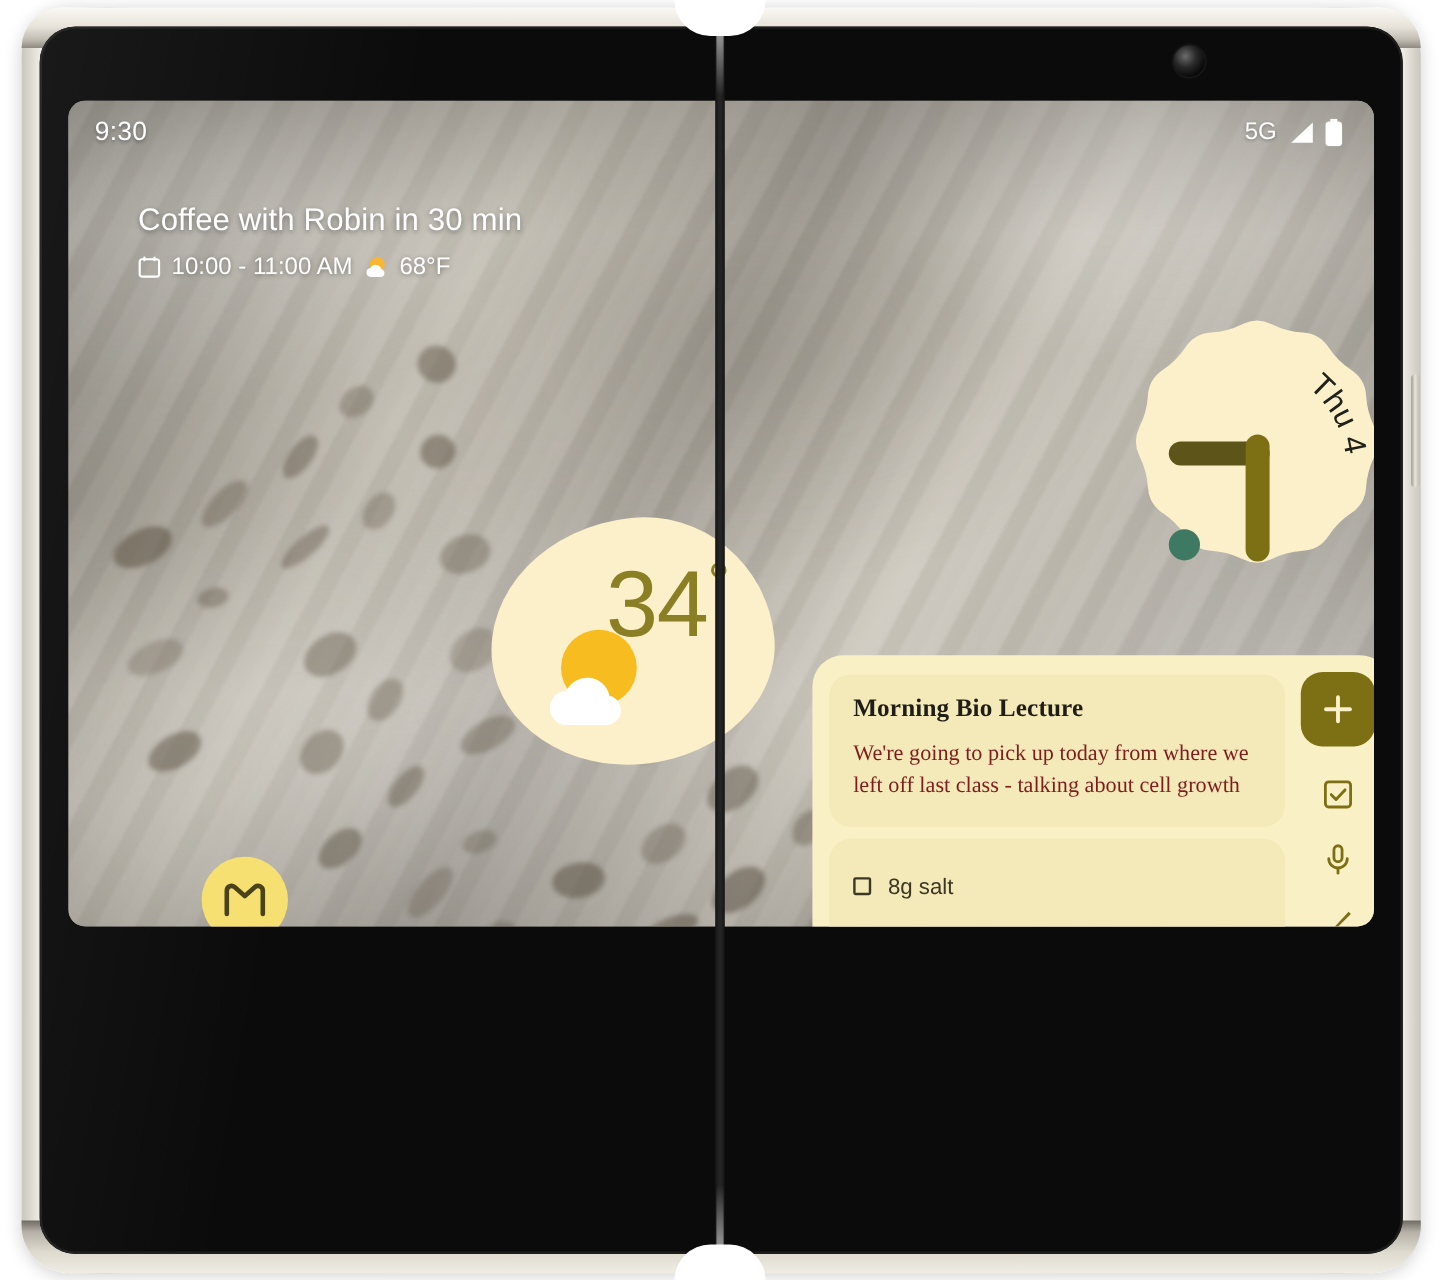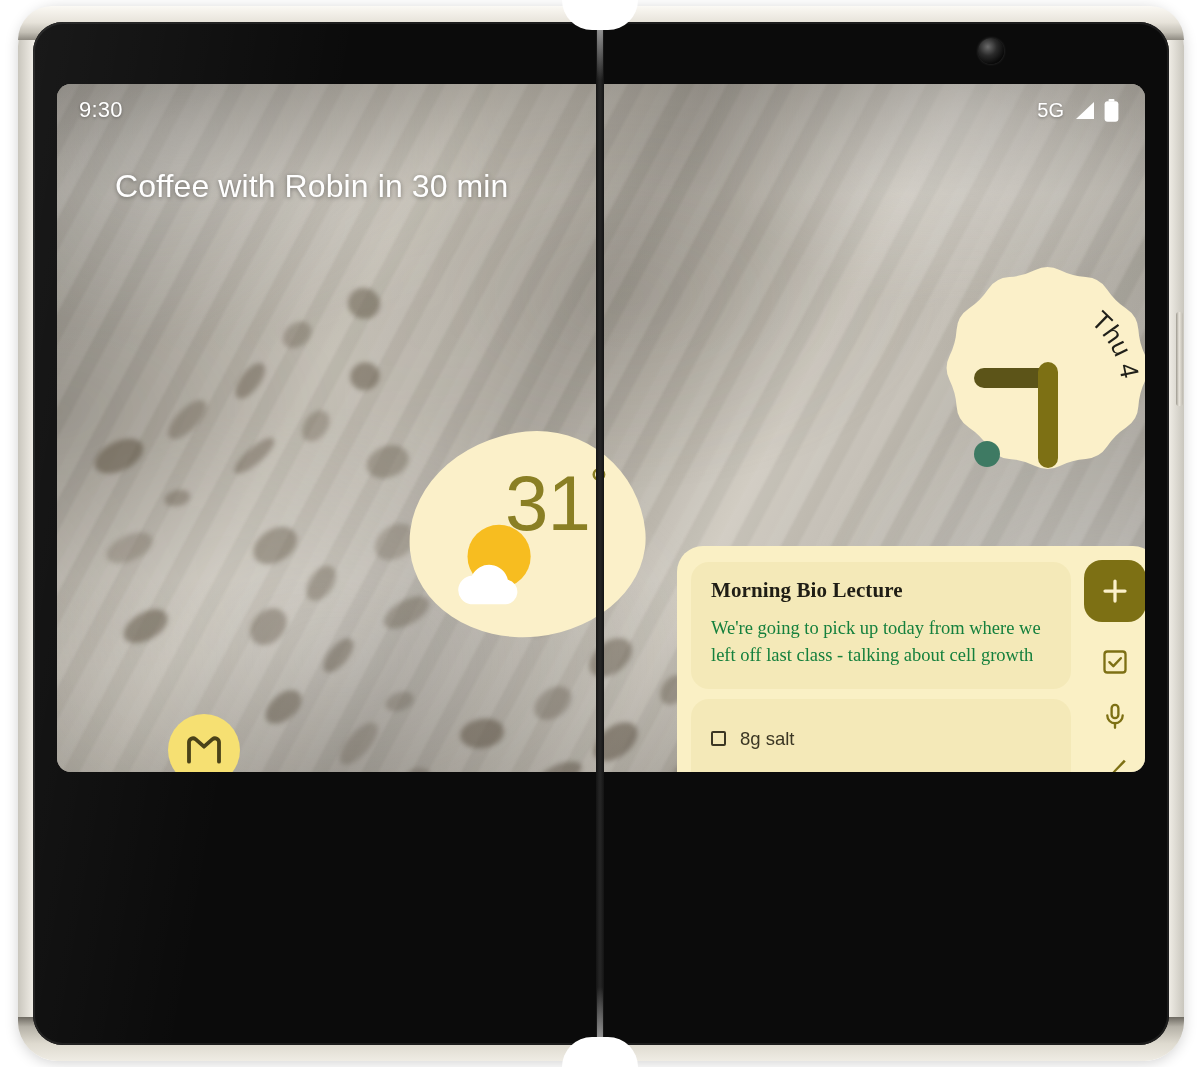--- a/index.html
+++ b/index.html
@@ -149,21 +149,21 @@
   .status-right{ display:flex; align-items:center; gap:9px; }
   .status-net{ color:#fff; font-size:20px; text-shadow:0 1px 3px rgba(0,0,0,.35); }
   .sig{ width:22px; height:19px; }
   .bat{ width:15px; height:23px; }
 
   
   .glance{
     position:absolute; left:58px; top:84px; z-index:4; color:#fff;
     text-shadow:0 1px 4px rgba(0,0,0,.38);
   }
-  .glance-title{ font-size:32px; font-weight:400; letter-spacing:.1px; }
+  .glance-title{ font-size:26px; font-weight:400; letter-spacing:.1px; }
   .glance-sub{ margin-top:12px; display:flex; align-items:center; gap:9px; font-size:20px; }
   .cal-ico{ width:19px; height:19px; }
   .sun-ico{ width:21px; height:21px; }
 
   
   .clockw{
     position:absolute; left:879px; top:178px; width:223px; height:212px; z-index:5;
   }
   .clockw svg{ width:100%; height:100%; overflow:visible; }
   .clock-daytxt{ font-family:"Liberation Sans", sans-serif; font-size:26px; font-weight:500; fill:#20201a; }
@@ -190,21 +190,21 @@
     background:#faf0c5; border-radius:26px; z-index:5; overflow:hidden;
     display:flex;
   }
   .keep-main{ flex:1; padding:16px 0 0 14px; display:flex; flex-direction:column; gap:10px; }
   .keep-card{
     background:#f4e9b8; border-radius:18px; padding:16px 20px 18px 20px;
   }
   .keep-card.first{ padding-bottom:20px;font-family:Liberation Serif, serif; }
   .keep-note-title{ font-size:21px; font-weight:700; color:#1f1d15; letter-spacing:.1px; }
   .keep-note-body{
-    margin-top:12px; font-size:18.5px; line-height:1.45; color:#15803d;
+    margin-top:12px; font-size:18.5px; line-height:1.45; color:#7f1d1d;
   }
   .keep-card2{
     background:#f4e9b8; border-radius:18px 18px 0 0; padding:16px 20px 0 20px; flex:1;
   }
   .keep-list-item{
     display:flex; align-items:center; gap:14px; margin-top:13px;
     font-size:18.5px; color:#3b3724;
   }
   .cbox{ width:15px; height:15px; border:2px solid #3b3724; border-radius:2px; flex:0 0 auto; }
   .keep-rail{
@@ -340,20 +340,33 @@
         </svg>
         <svg class="bat" viewBox="0 0 15 23">
           <rect x="4.5" y="0" width="6" height="2.6" rx="1" fill="#fff"></rect>
           <rect x="0.6" y="2.2" width="13.8" height="20.6" rx="3" fill="#fff"></rect>
         </svg>
       </div>
     </div>
 
     <div class="glance">
       <div class="glance-title">Coffee with Robin in 30 min</div>
+      <div class="glance-sub">
+        <svg class="cal-ico" viewBox="0 0 20 20">
+          <rect x="1.5" y="3.2" width="17" height="15.3" rx="2.2" fill="none" stroke="#ffffff" stroke-width="1.9"></rect>
+          <rect x="4.6" y="0.8" width="2" height="4.2" rx="1" fill="#ffffff"></rect>
+          <rect x="13.4" y="0.8" width="2" height="4.2" rx="1" fill="#ffffff"></rect>
+        </svg>
+        <span>10:00 - 11:00 AM</span>
+        <svg class="sun-ico" viewBox="0 0 24 24">
+          <circle cx="13" cy="9.6" r="7.1" fill="#f7b733"></circle>
+          <path d="M6.2 21.5 a4.3 4.3 0 0 1 .4 -8.5 a5.6 5.6 0 0 1 10.4 1.2 a3.7 3.7 0 0 1 -.6 7.3 z" fill="#ffffff"></path>
+        </svg>
+        <span>68°F</span>
+      </div>
     </div>
 
     <div class="clockw">
       <svg viewBox="0 0 223 212">
         <defs>
           <path id="dayArc" d="M 108 42 A 86 86 0 0 1 186 126" fill="none"></path>
         </defs>
         <path id="scallop" fill="#fbf0c9" d="M 99.21 8.12 Q 111.50 2.00 123.79 8.12 Q 136.09 14.24 149.79 15.09 Q 163.50 15.93 171.09 27.38 Q 178.68 38.82 190.12 46.41 Q 201.57 54.00 202.41 67.71 Q 203.26 81.41 209.38 93.71 Q 215.50 106.00 209.38 118.29 Q 203.26 130.59 202.41 144.29 Q 201.57 158.00 190.12 165.59 Q 178.68 173.18 171.09 184.62 Q 163.50 196.07 149.79 196.91 Q 136.09 197.76 123.79 203.88 Q 111.50 210.00 99.21 203.88 Q 86.91 197.76 73.21 196.91 Q 59.50 196.07 51.91 184.62 Q 44.32 173.18 32.88 165.59 Q 21.43 158.00 20.59 144.29 Q 19.74 130.59 13.62 118.29 Q 7.50 106.00 13.62 93.71 Q 19.74 81.41 20.59 67.71 Q 21.43 54.00 32.88 46.41 Q 44.32 38.82 51.91 27.38 Q 59.50 15.93 73.21 15.09 Q 86.91 14.24 99.21 8.12 Z"></path>
 
         <line x1="112" y1="116" x2="48" y2="116" stroke="#5c5418" stroke-width="20" stroke-linecap="round"></line>
@@ -362,21 +375,21 @@
         <circle cx="51" cy="192" r="13" fill="#3e7a63"></circle>
         <text class="clock-daytxt">
           <textPath href="#dayArc" startOffset="40%" id="dayTextPath">Thu 4</textPath>
         </text>
       </svg>
     </div>
 
     <div class="weatherw">
       <div class="weather-blob"></div>
       <div class="weather-temp">
-        <span>31</span><span class="weather-deg">°</span>
+        <span>34</span><span class="weather-deg">°</span>
       </div>
       <svg class="weather-icon" viewBox="0 0 100 94">
         <circle cx="48" cy="38" r="33" fill="#f7bd20"></circle>
         <path d="M18 88 a15 15 0 0 1 1.6 -29.8 a20 20 0 0 1 37.6 4.2 a13 13 0 0 1 -2.2 25.6 z" fill="#ffffff"></path>
       </svg>
     </div>
 
     <div class="keepw">
       <div class="keep-main">
         <div class="keep-card first">

